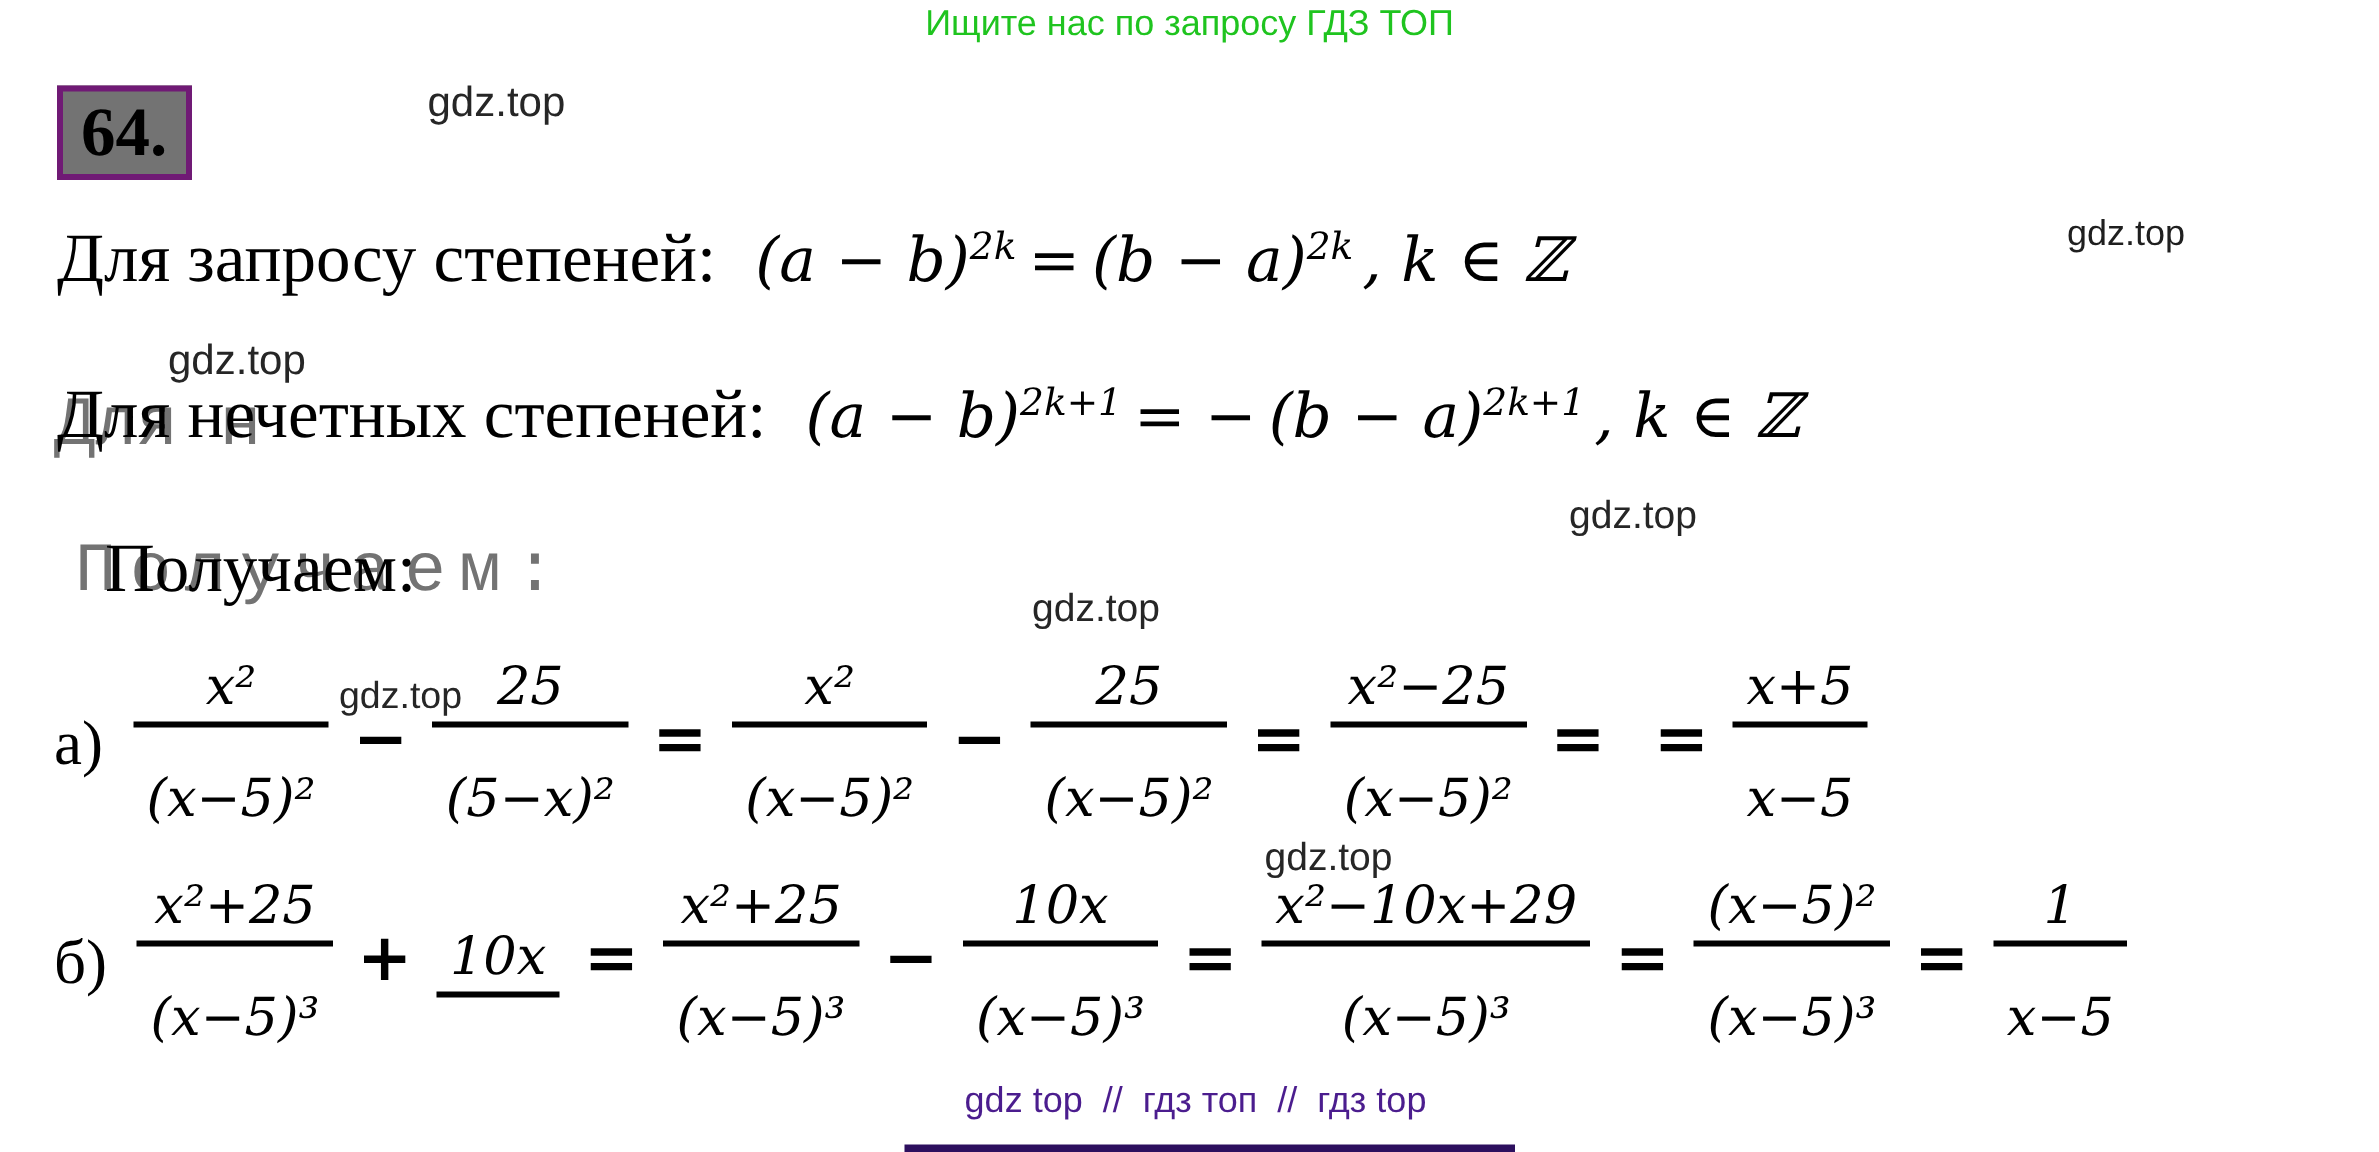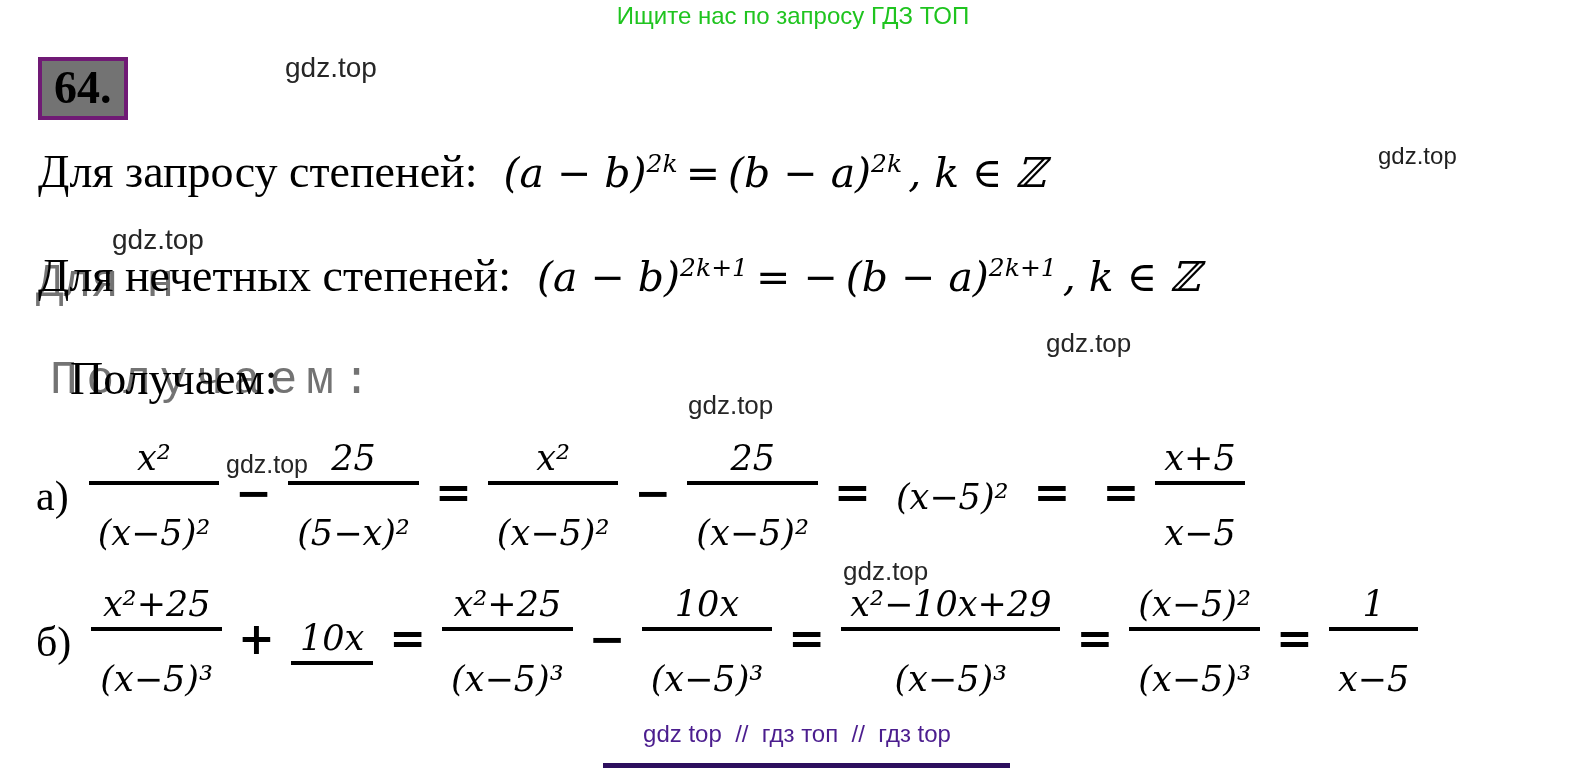--- a/index.html
+++ b/index.html
@@ -108,20 +108,21 @@
         <span class="num">x²</span>
         <span class="den">(x−5)²</span>
       </span>
     <span class="op">−</span>
     <span class="frac">
         <span class="num">25</span>
         <span class="den">(x−5)²</span>
       </span>
     <span class="op">=</span>
     <span class="frac">
+        <span class="num">x²−25</span>
         <span class="den">(x−5)²</span>
       </span>
     <span class="op">=</span>
     <span class="frac">
       </span>
     <span class="op">=</span>
     <span class="frac">
         <span class="num">x+5</span>
         <span class="den">x−5</span>
       </span>

